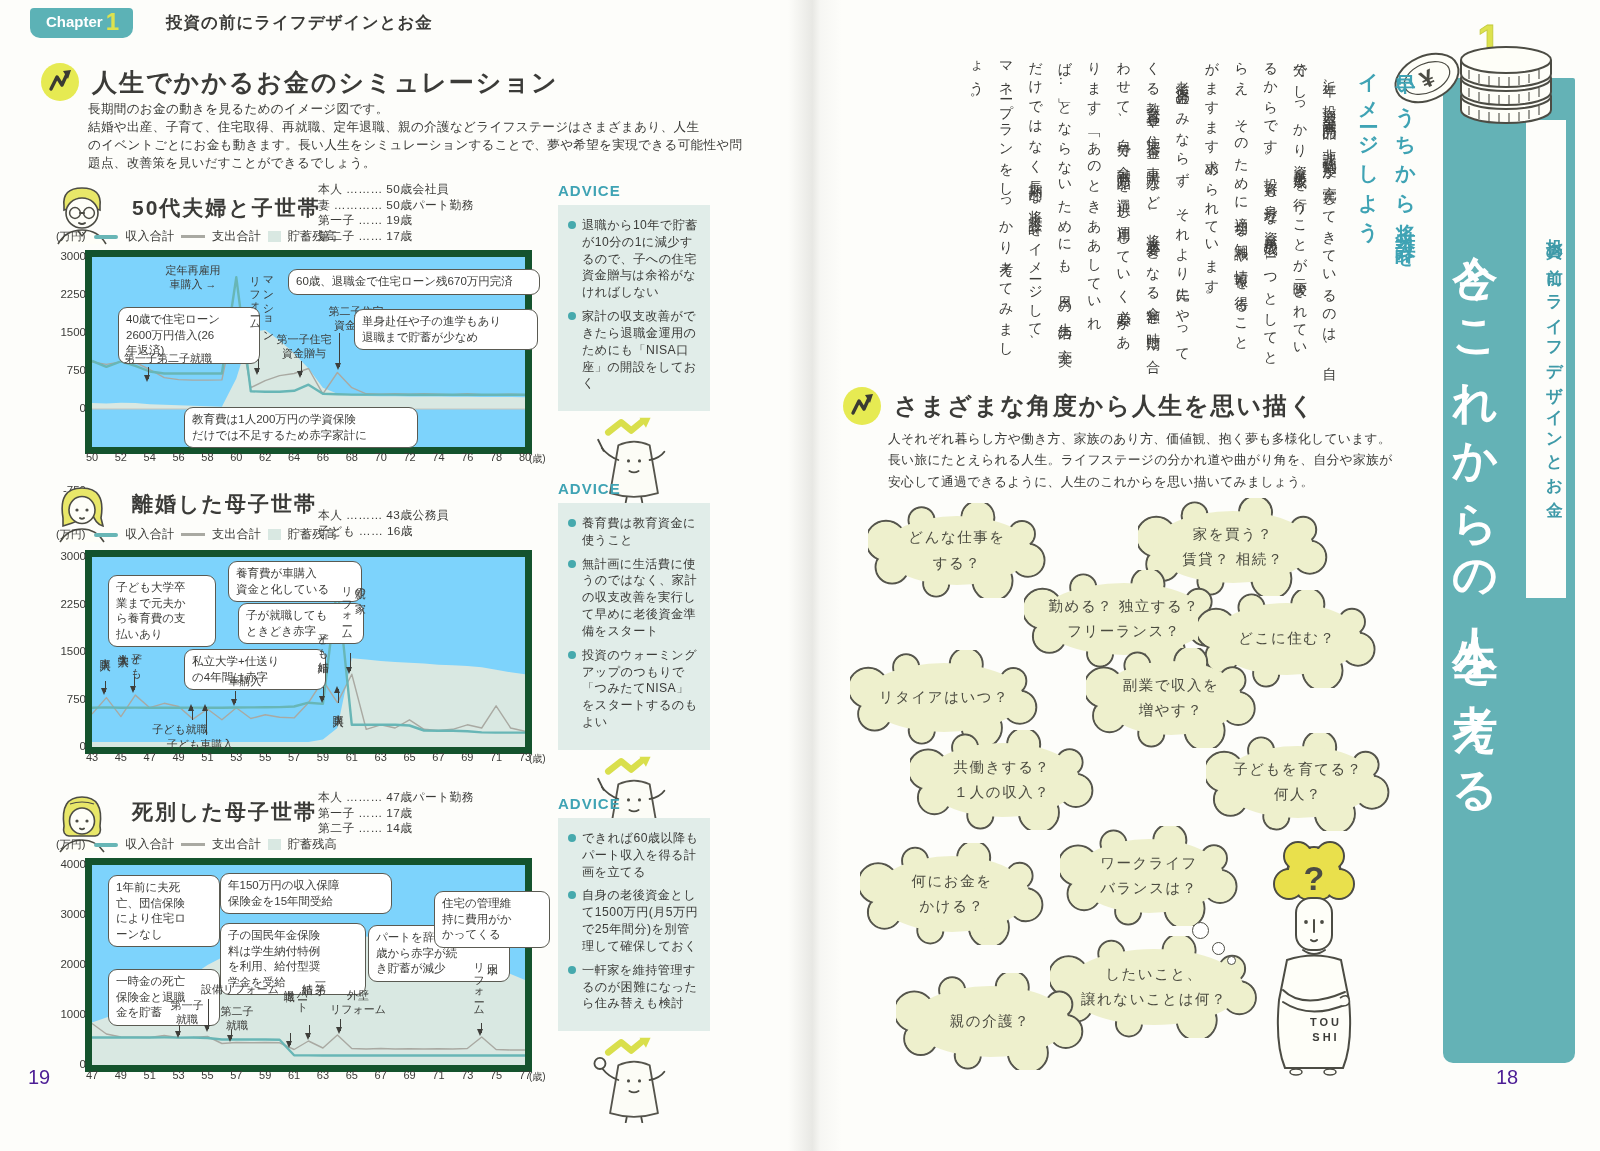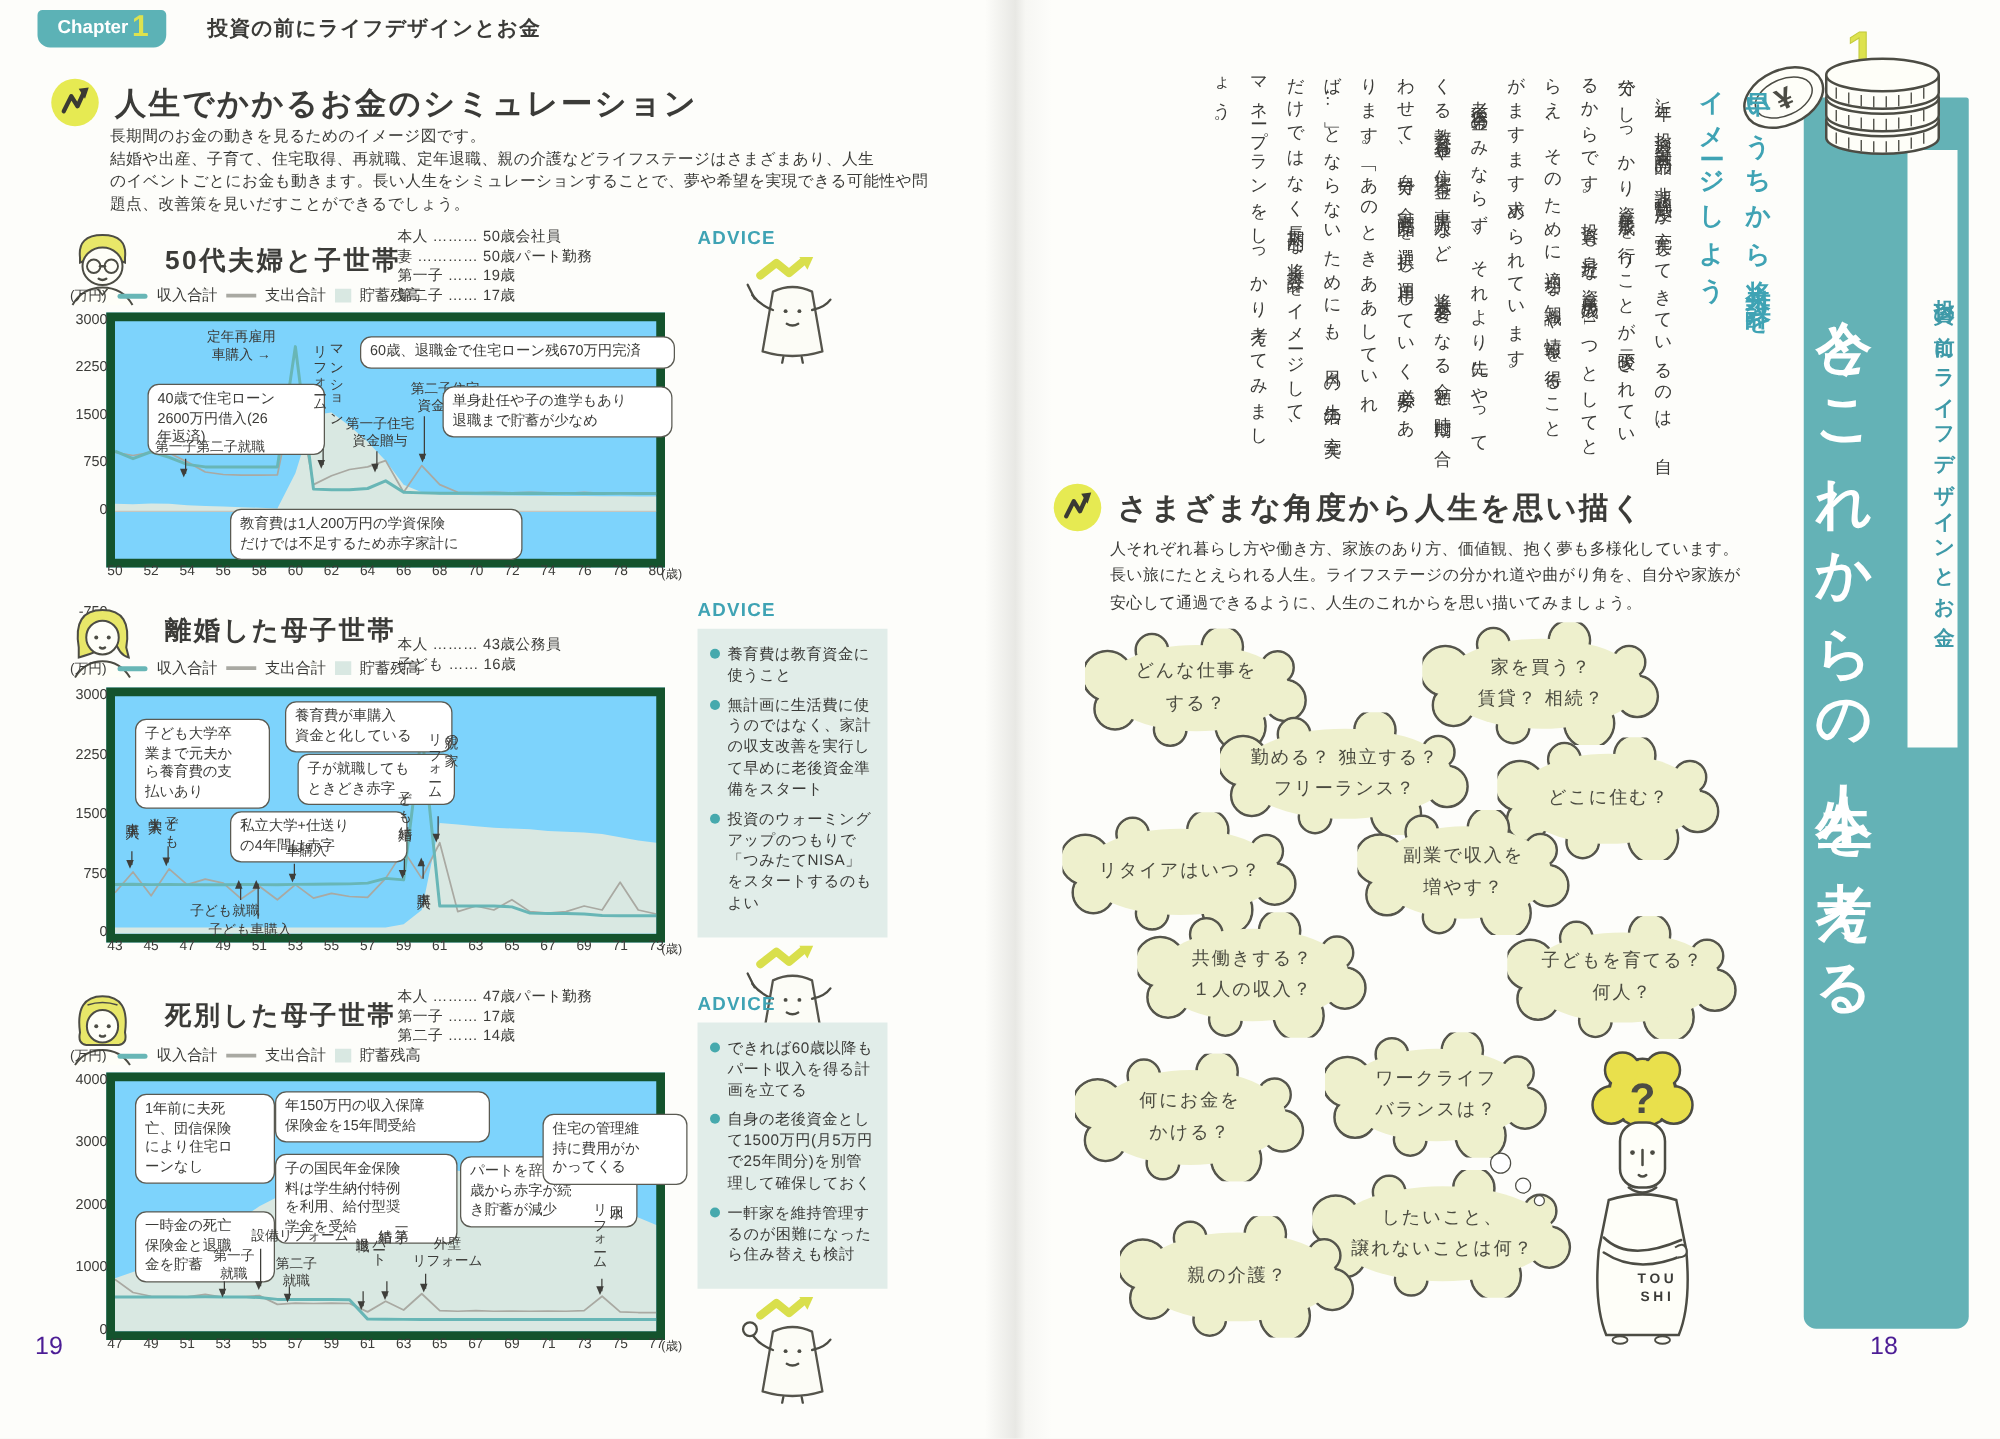--- a/index.html
+++ b/index.html
@@ -166,20 +166,24 @@
 資金贈与</div>
         <div class="ar-d" style="left: 247px; top: 76px; height: 34px;"></div>
         <div class="abox" style="left: 262px; top: 52px; width: 168px;">単身赴任や子の進学もあり
 退職まで貯蓄が少なめ</div>
         <div class="abox" style="left: 92px; top: 150px; width: 218px;">教育費は1人200万円の学資保険
 だけでは不足するため赤字家計に</div>
       </div>
   </div>
   <aside class="advice" style="top:182px">
     <div class="adv-label">ADVICE</div>
+    <ul class="adv-list">
+        <li>退職から10年で貯蓄が10分の1に減少するので、子への住宅資金贈与は余裕がなければしない</li>
+        <li>家計の収支改善ができたら退職金運用のためにも「NISA口座」の開設をしておく</li>
+      </ul>
     <svg class="mascot" viewBox="0 0 100 92">
       <path d="M22 16 L36 5 L47 14 L59 4" fill="none" stroke="#d9df4c" stroke-width="7" stroke-linejoin="round" stroke-linecap="round"></path>
       <path d="M56 0 L68 0 L63 11 Z" fill="#d9df4c"></path>
       <path d="M33 30 Q50 22 67 30 L76 82 Q50 90 24 82 Z" fill="#fcfcf6" stroke="#55544c" stroke-width="2" stroke-linejoin="round"></path>
       <path d="M33 46 Q22 42 15 33" class="line"></path>
         <line x1="11" y1="24" x2="17" y2="36" class="line"></line>
       <path d="M67 46 Q78 44 83 37" class="line"></path>
       <circle cx="44" cy="47" r="1.7" fill="#4c4c44"></circle>
         <circle cx="56" cy="47" r="1.7" fill="#4c4c44"></circle>
       <path d="M45 58 Q50 61 55 58" class="line"></path>
@@ -489,21 +493,21 @@
           <circle cx="72.47683750858394" cy="83.54378667945245" r="11.8" fill="#eef0cd"></circle>
           <circle cx="24.793395048770194" cy="66.25931938975131" r="15.3" fill="#eef0cd"></circle>
           <circle cx="18.236029601216757" cy="38.86457687886278" r="18.8" fill="#eef0cd"></circle>
           <circle cx="56.645956911663745" cy="17.407027771946584" r="11.8" fill="#eef0cd"></circle>
           <circle cx="117.52316249141604" cy="14.45621332054754" r="15.3" fill="#eef0cd"></circle>
           <ellipse cx="95" cy="49" rx="80" ry="36" fill="#eef0cd"></ellipse>
         </svg>
         <div class="bt">家を買う？
 賃貸？ 相続？</div>
       </div>
-      <div class="bubble" style="left: 976px; top: 570px; width: 200px; height: 98px;">
+      <div class="bubble" style="left: 1024px; top: 570px; width: 200px; height: 98px;">
         <svg width="200" height="98">
           <circle cx="174.5945177606817" cy="31.740680610248692" r="13" fill="#eef0cd" stroke="#55554c" stroke-width="2"></circle>
           <circle cx="181.56171854870718" cy="59.13542312113722" r="16.5" fill="#eef0cd" stroke="#55554c" stroke-width="2"></circle>
           <circle cx="140.75117078135725" cy="80.59297222805341" r="20" fill="#eef0cd" stroke="#55554c" stroke-width="2"></circle>
           <circle cx="76.06913985287045" cy="83.54378667945245" r="13" fill="#eef0cd" stroke="#55554c" stroke-width="2"></circle>
           <circle cx="25.40548223931833" cy="66.25931938975131" r="16.5" fill="#eef0cd" stroke="#55554c" stroke-width="2"></circle>
           <circle cx="18.43828145129281" cy="38.86457687886278" r="20" fill="#eef0cd" stroke="#55554c" stroke-width="2"></circle>
           <circle cx="59.24882921864273" cy="17.407027771946584" r="13" fill="#eef0cd" stroke="#55554c" stroke-width="2"></circle>
           <circle cx="123.93086014712955" cy="14.45621332054754" r="16.5" fill="#eef0cd" stroke="#55554c" stroke-width="2"></circle>
           <circle cx="174.5945177606817" cy="31.740680610248692" r="11.8" fill="#eef0cd"></circle>

